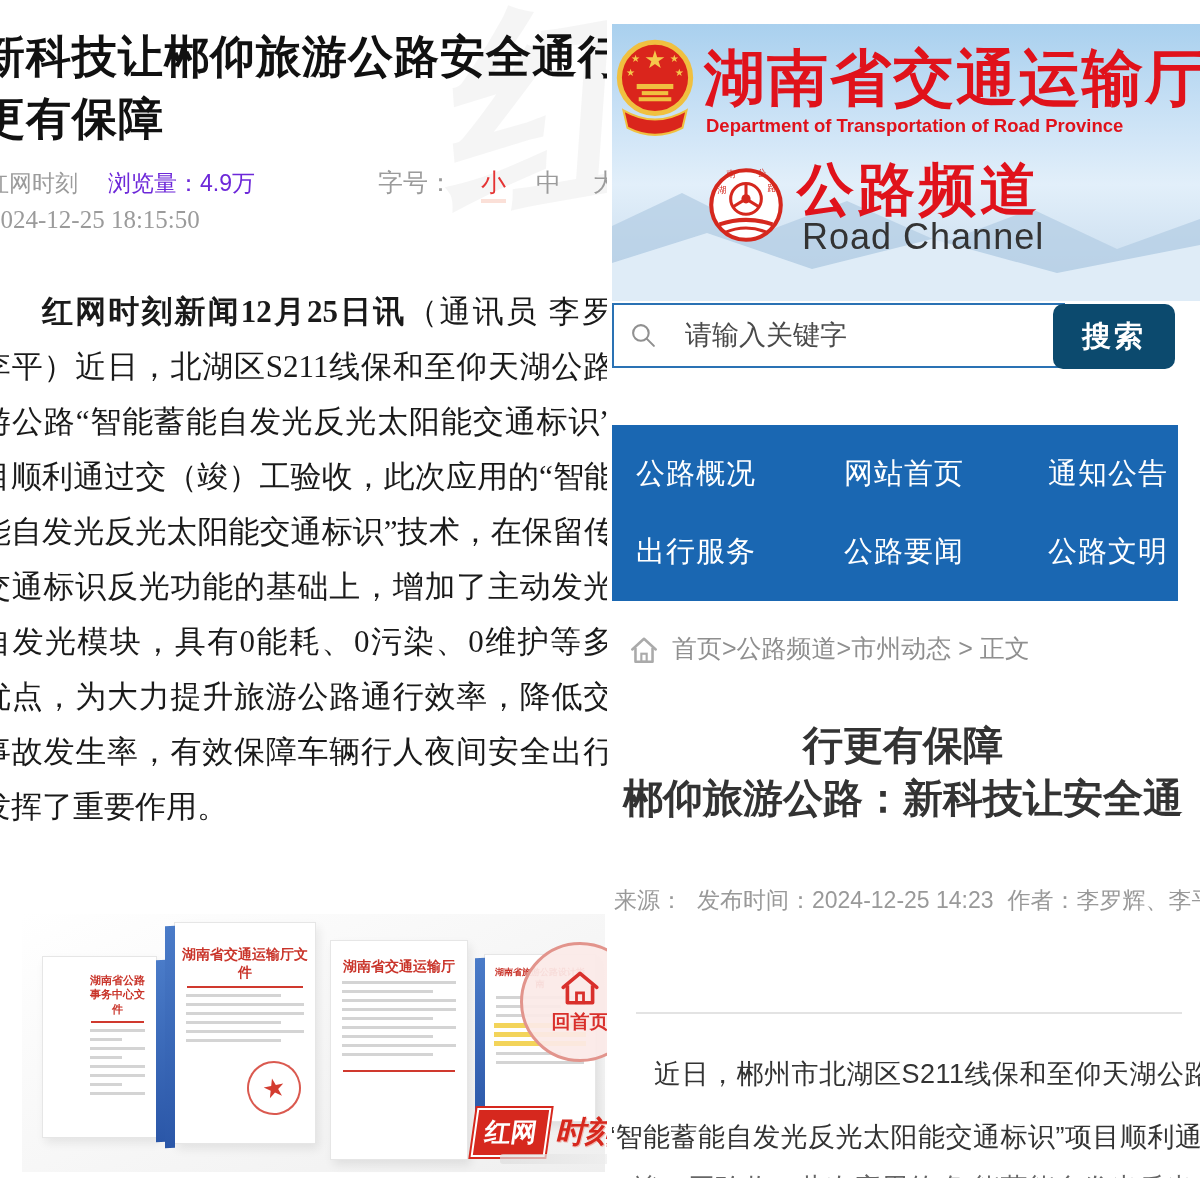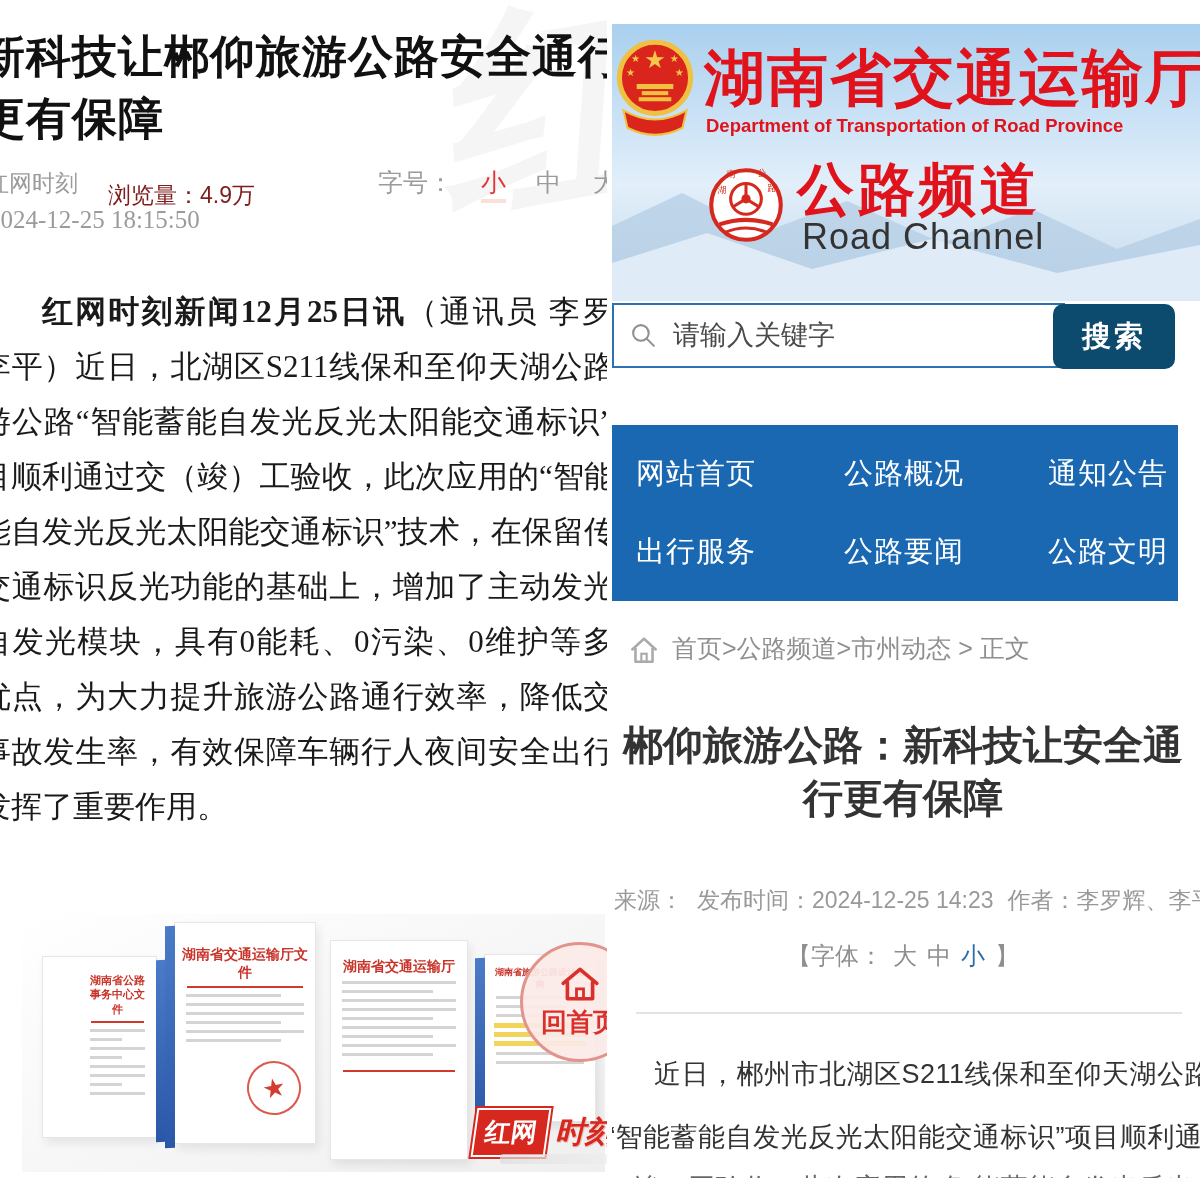--- a/index.html
+++ b/index.html
@@ -7,21 +7,21 @@
   body { position:relative; background:#fff; overflow:hidden;
          font-family:"Liberation Sans", sans-serif; }
 
   
   #left-page { position:absolute; left:0; top:0; width:607px; height:1200px; overflow:hidden; background:#fff; }
   .l-watermark { position:absolute; left:432px; top:-40px; font-size:220px; font-weight:bold; font-style:italic;
                  color:rgba(120,120,120,0.07); transform:rotate(-10deg); pointer-events:none; }
   .l-title { position:absolute; left:-20px; top:26px; width:652px; font-size:45px; font-weight:bold;
              color:#111; line-height:62px; letter-spacing:1px; word-break:break-all; }
   .l-source { position:absolute; left:-14px; top:168px; font-size:23px; color:#9b9b9b; white-space:nowrap; }
-  .l-views  { position:absolute; left:108px; top:168px; font-size:23px; color:#7f1d1d; white-space:nowrap;margin-top:12px; }
+  .l-views  { position:absolute; left:108px; top:168px; font-size:23px; color:#6d28d9; white-space:nowrap; }
   .l-fontsize { position:absolute; left:378px; top:166px; font-size:25px; color:#9b9b9b; white-space:nowrap; }
   .l-fontsize .fs-label { margin-right:28px; }
   .fs-small { color:#e53333; border-bottom:4px solid #fbe0d8; padding-bottom:3px; }
   .fs-mid   { margin-left:30px; color:#9b9b9b; }
   .fs-big   { margin-left:32px; color:#9b9b9b; }
   .l-date { position:absolute; left:-12px; top:206px; font-size:25px; color:#9b9b9b;
             font-family:"Liberation Serif", serif; white-space:nowrap; }
   .l-body { position:absolute; left:-20px; top:284px; width:666px; font-size:31px; line-height:55px;
             color:#1a1a1a; font-family:"Liberation Serif", serif; text-indent:62px;
             word-break:break-all; overflow-wrap:anywhere; text-align:justify; }
@@ -37,21 +37,21 @@
   .dl.short { margin-right:34px; }
   .hl { height:5px; background:#f3d45a; margin:4px 9px; }
   .spine { position:absolute; width:10px; top:3px; bottom:-5px;
            background:linear-gradient(180deg,#4a7bc8,#2b57a8); transform:skewY(-3deg); }
   .seal { position:absolute; width:54px; height:54px; border:2px solid rgba(211,60,48,0.85); border-radius:50%;
           color:#d33c30; display:flex; align-items:center; justify-content:center; font-size:26px;
           transform:rotate(-12deg); background:rgba(255,255,255,0.4); }
   .home-badge { position:absolute; left:498px; top:28px; width:120px; height:120px; border-radius:50%;
                 background:rgba(251,233,231,0.93); border:3px solid #e2948c; color:#d9302c;
                 display:flex; flex-direction:column; align-items:center; justify-content:center; }
-  .home-badge .hb-label { font-size:26px; font-weight:bold; margin-top:2px; }
+  .home-badge .hb-label { font-size:19px; font-weight:bold; margin-top:2px; }
   .rn-logo { position:absolute; left:452px; top:194px; display:flex; align-items:center; }
   .rn-box { background:#d6281e; color:#fff; font-weight:bold; font-size:26px; padding:5px 9px;
             transform:skewX(-8deg); border:2px solid #fff; box-shadow:0 0 0 2px #d6281e; white-space:nowrap; }
   .rn-kai { color:#d6281e; font-weight:bold; font-size:30px; font-style:italic; margin-left:7px;
             text-shadow:1px 1px 0 #f0b5ae; white-space:nowrap; }
   .rn-ref { position:absolute; left:478px; top:240px; width:110px; height:10px;
             background:linear-gradient(90deg,#dddddd,#eeeeee); opacity:.7; border-radius:3px; }
 
   
   #right-page { position:absolute; left:612px; top:0; width:588px; height:1200px; overflow:hidden; background:#fff; }
@@ -62,21 +62,21 @@
   .b-title { position:absolute; left:92px; top:14px; font-size:61px; font-weight:bold; color:#e0121b;
              letter-spacing:2px; white-space:nowrap; }
   .b-sub { position:absolute; left:94px; top:91px; font-size:18.5px; font-weight:bold; color:#e0121b; white-space:nowrap; }
   .chan-seal { position:absolute; left:94px; top:136px; }
   .chan { position:absolute; left:185px; top:128px; font-size:57px; font-weight:bold; color:#e0121b;
           letter-spacing:4px; white-space:nowrap; }
   .chan-en { position:absolute; left:190px; top:192px; font-size:36px; color:#333; letter-spacing:1px; white-space:nowrap; }
 
   .search-box { position:absolute; left:0; top:303px; width:453px; height:65px; background:#fff;
                 border:2px solid #2a72b4; display:flex; align-items:center; padding-left:16px; }
-  .search-box input { border:none; outline:none; flex:1; font-size:27px; color:#333; margin-left:16px;
+  .search-box input { border:none; outline:none; flex:1; font-size:27px; color:#333; margin-left:28px;
                       font-family:"Liberation Sans", sans-serif; background:transparent; }
   .search-box input::placeholder { color:#4a4a4a; opacity:1; }
   .search-btn { position:absolute; left:441px; top:304px; width:122px; height:65px; background:#0c4a6e;
                 border-radius:10px; color:#fff; font-size:29px; font-weight:bold; letter-spacing:3px;
                 display:flex; align-items:center; justify-content:center; cursor:pointer; }
 
   .nav { position:absolute; left:0; top:425px; width:566px; height:176px; background:#1a67b2;
          display:grid; grid-template-columns:208px 204px 154px; grid-template-rows:1fr 1fr;
          padding:10px 0 10px 24px; }
   .nav-item { display:flex; align-items:center; color:#fff; font-size:29px; letter-spacing:1px; cursor:pointer; }
@@ -248,49 +248,46 @@
   <div class="search-box">
     <svg width="27" height="27" viewBox="0 0 26 26">
       <circle cx="10.5" cy="10.5" r="7.5" fill="none" stroke="#909090" stroke-width="2"></circle>
       <line x1="16" y1="16" x2="23" y2="23" stroke="#909090" stroke-width="2" stroke-linecap="round"></line>
     </svg>
     <input type="text" placeholder="请输入关键字" style="">
   </div>
   <div class="search-btn">搜索</div>
 
   <nav class="nav">
+    <div class="nav-item">公路概况</div>
     <div class="nav-item">网站首页</div>
-    <div class="nav-item">公路概况</div>
     <div class="nav-item">通知公告</div>
     <div class="nav-item">出行服务</div>
     <div class="nav-item">公路要闻</div>
     <div class="nav-item">公路文明</div>
   </nav>
 
   <div class="breadcrumb">
     <svg width="32" height="30" viewBox="0 0 30 28">
       <path d="M4 13.5 L15 3.5 L26 13.5" fill="none" stroke="#aaaaaa" stroke-width="2.4" stroke-linecap="round" stroke-linejoin="round"></path>
       <path d="M7 12 V25 H23 V12" fill="none" stroke="#aaaaaa" stroke-width="2.4" stroke-linejoin="round"></path>
       <rect x="12.5" y="17.5" width="5" height="7.5" fill="none" stroke="#aaaaaa" stroke-width="2"></rect>
     </svg>
     <span>首页&gt;公路频道&gt;市州动态 &gt; 正文</span>
   </div>
 
   <div class="r-title">
+    <div>行更有保障</div>
     <div>郴仰旅游公路：新科技让安全通</div>
-    <div>行更有保障</div>
   </div>
 
   <div class="r-meta">
     <span class="gap">来源：</span><span>发布时间：</span><span class="gap">2024-12-25 14:23</span><span>作者：</span><span>李罗辉、李平</span>
   </div>
 
-  <div class="r-font">
-    <span>【字体：</span><span>大</span><span>中</span><span class="blue">小</span><span>】</span>
-  </div>
 
   <div class="r-divider"></div>
 
   <div class="r-body-line r-line1">近日，郴州市北湖区S211线保和至仰天湖公路旅游公路</div>
   <div class="r-body-line r-line2">“智能蓄能自发光反光太阳能交通标识”项目顺利通过交</div>
   <div class="r-line3-clip">
     <div class="r-body-line" style="position:static;">（竣）工验收，此次应用的“智能蓄能自发光反光太阳能</div>
   </div>
 </div>
 

